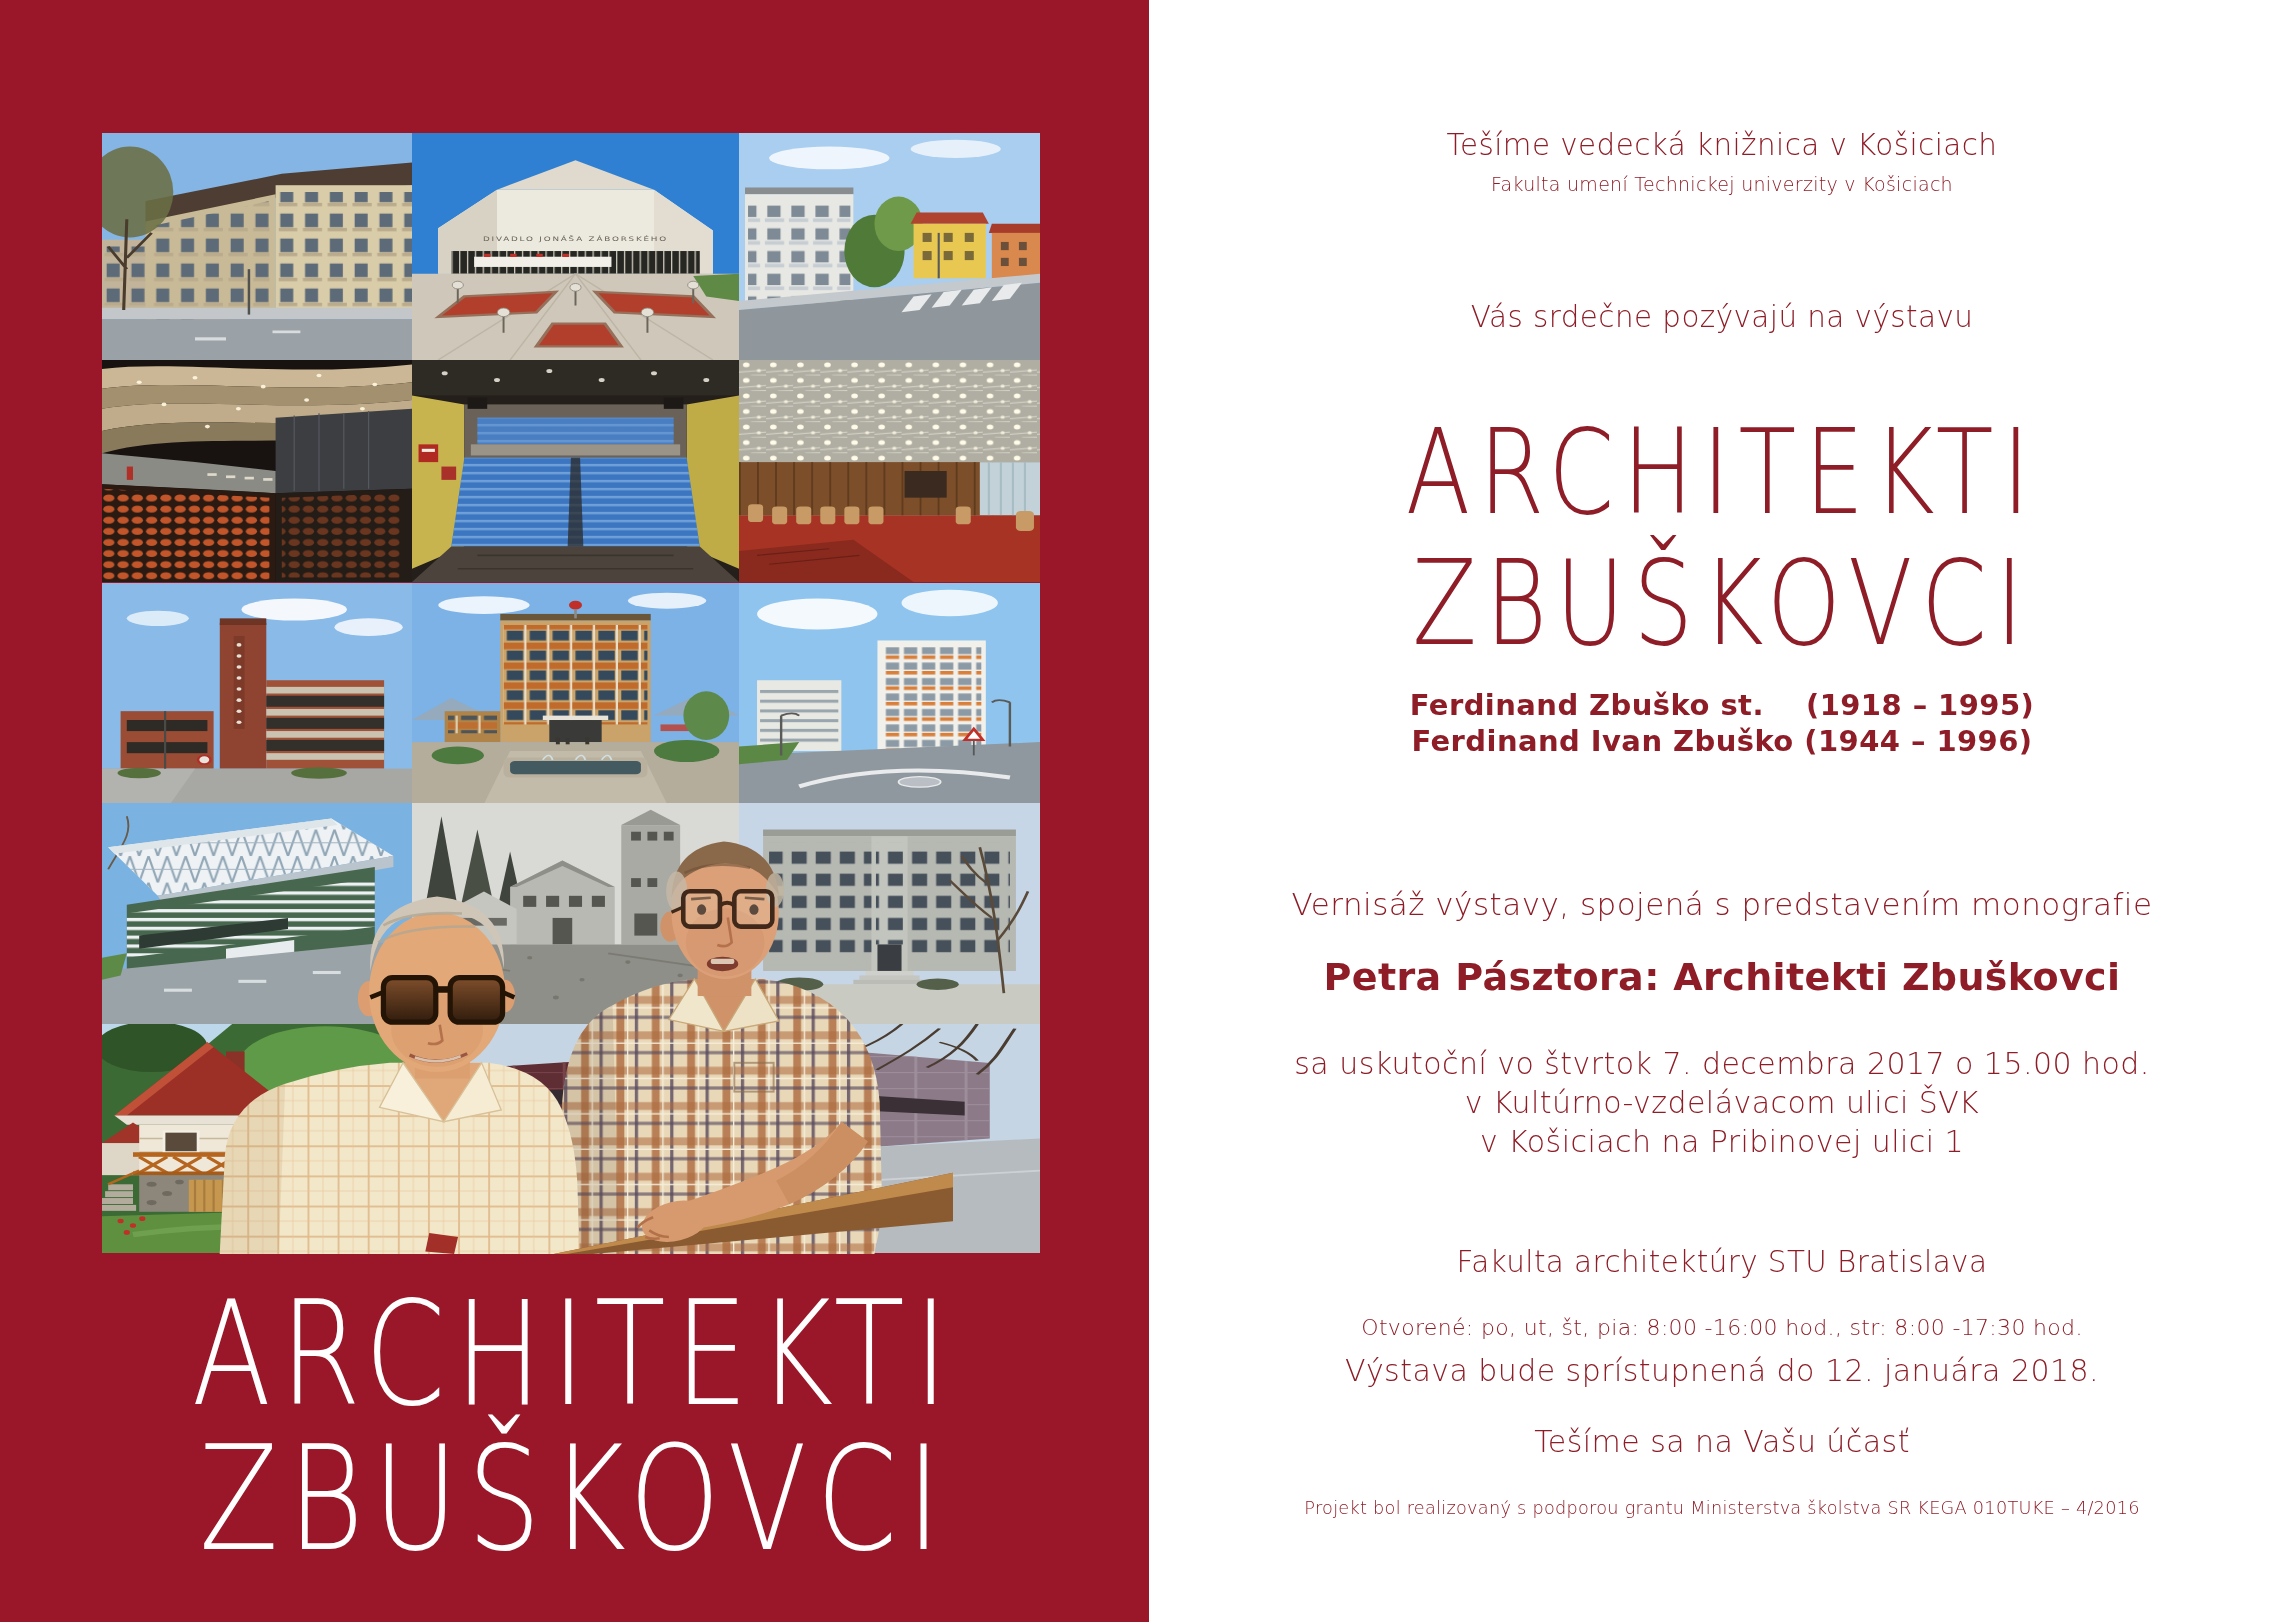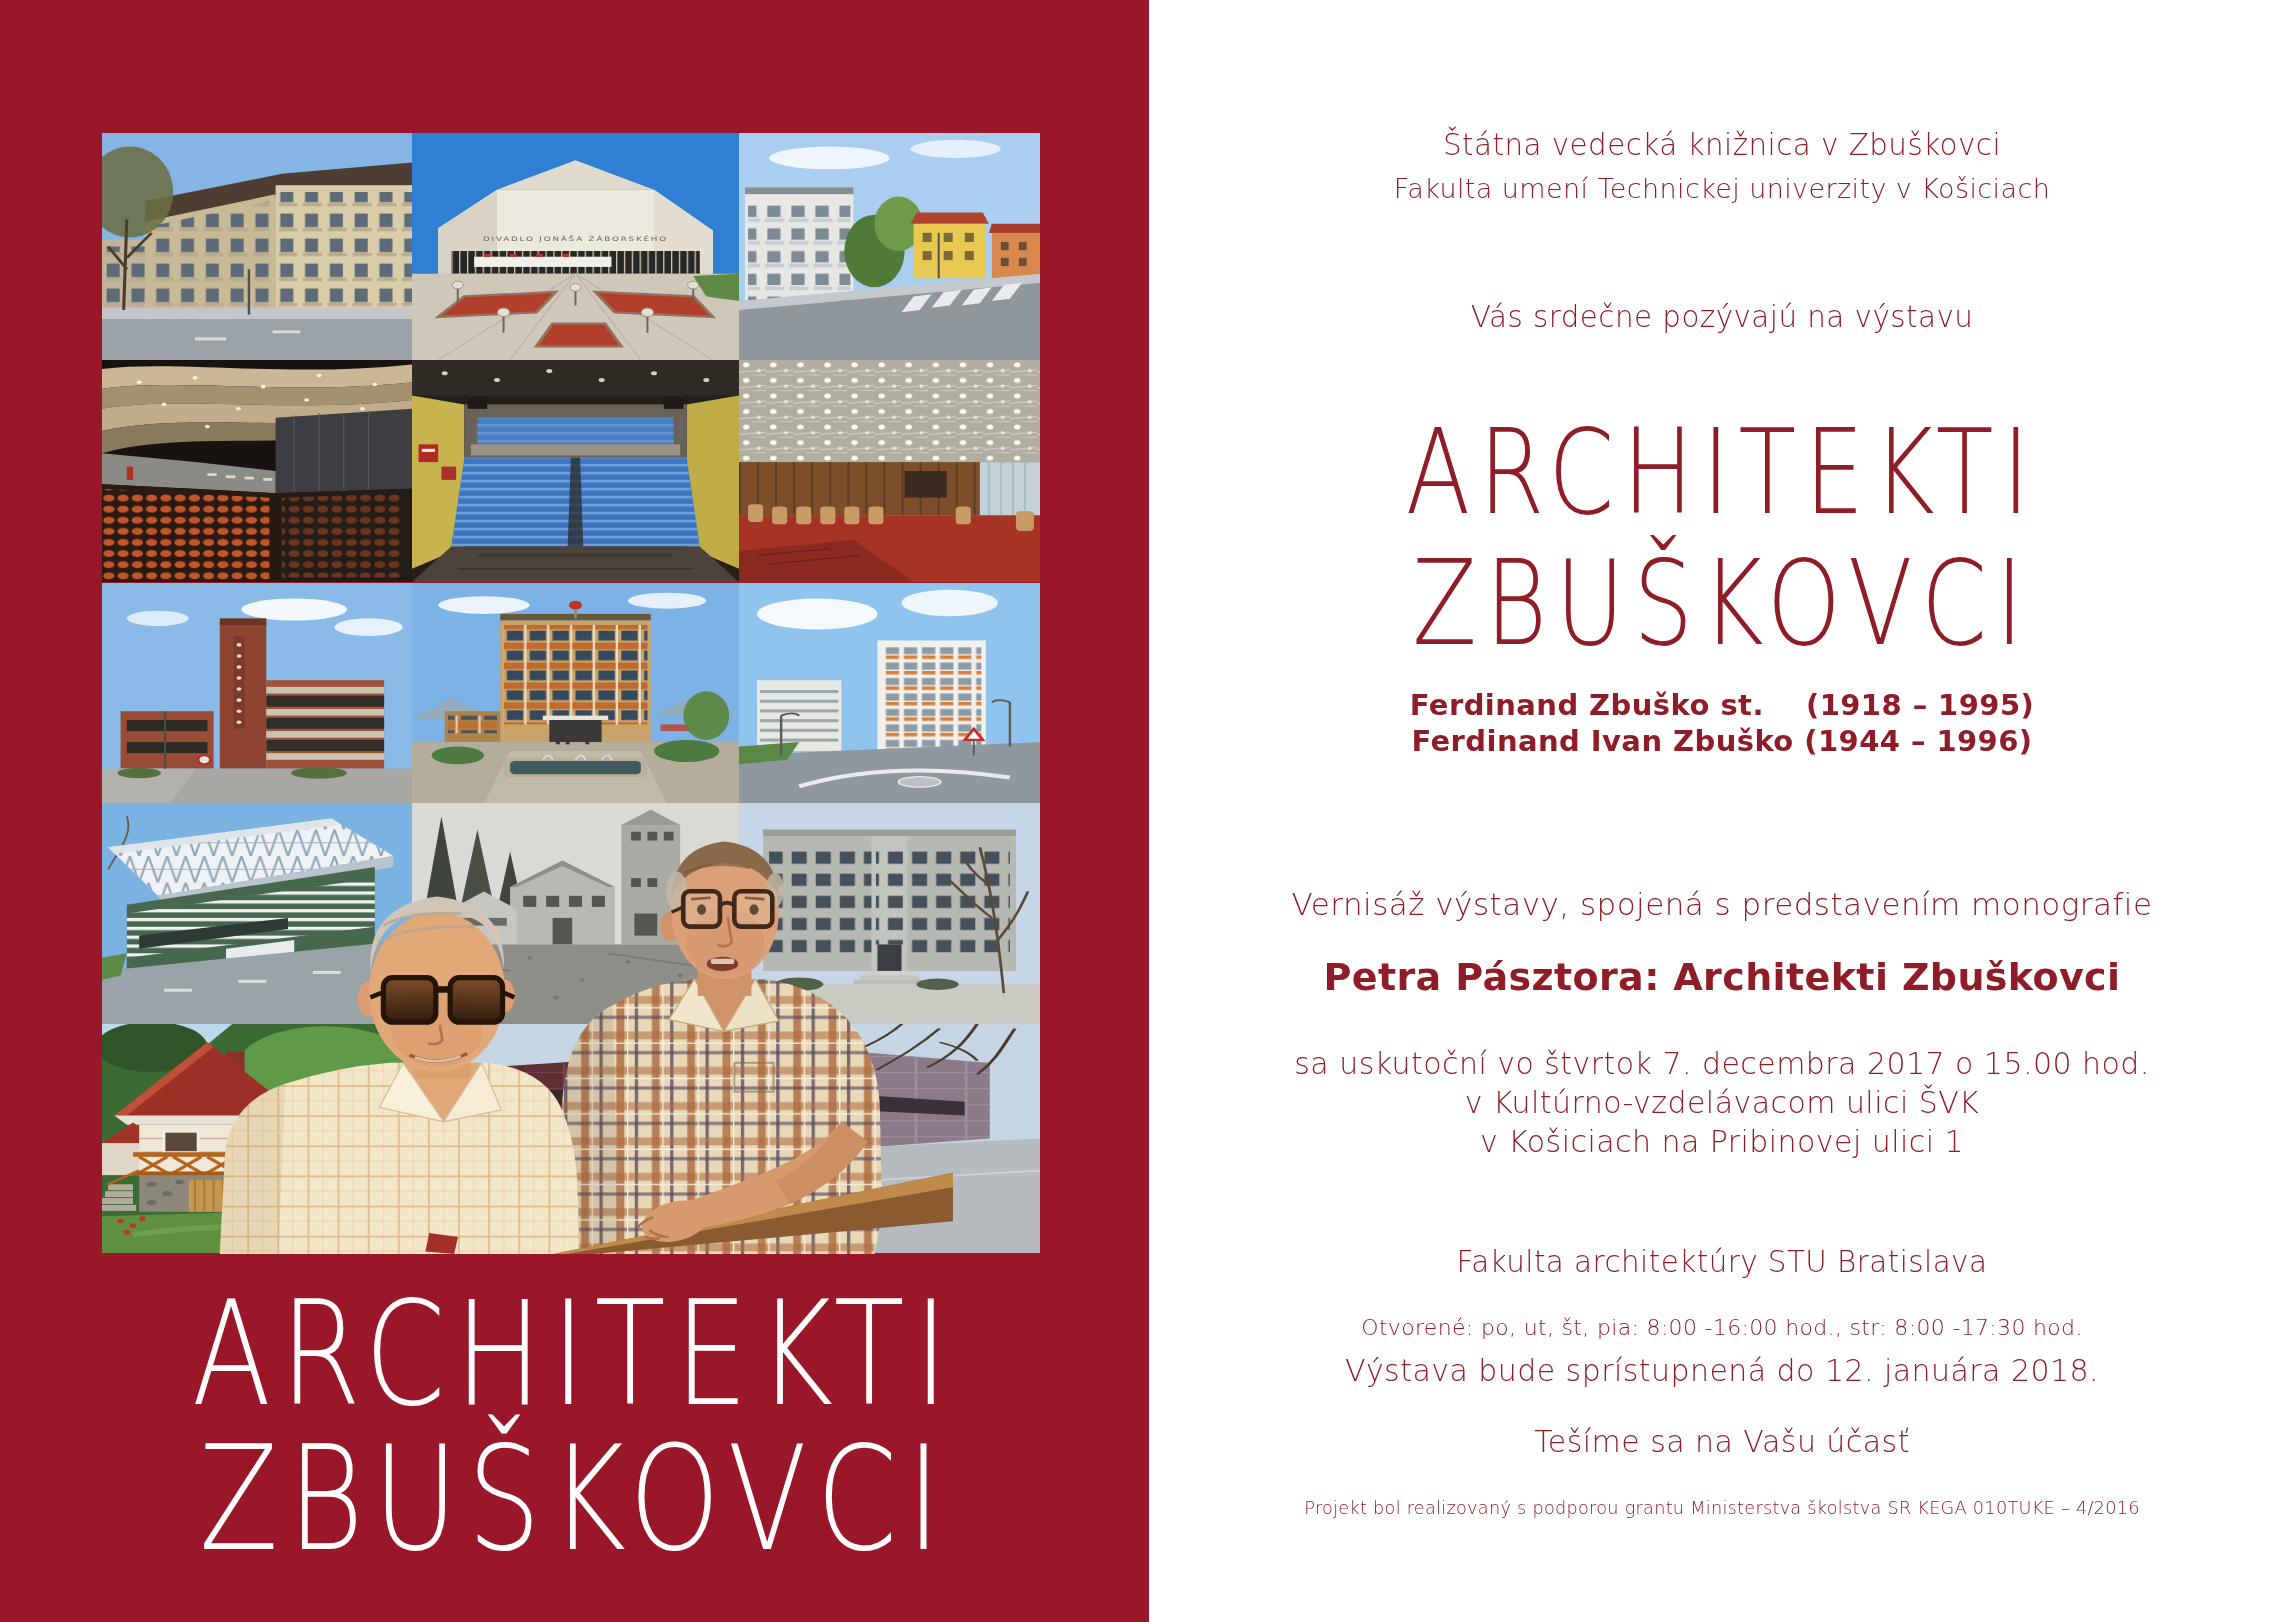--- a/index.html
+++ b/index.html
@@ -683,22 +683,22 @@
           </g>
         </svg>
       </div>
     </div>
 
     <div class="ltitle" style="top:1281px">ARCHITEKTI</div>
     <div class="ltitle" style="top:1426px">ZBUŠKOVCI</div>
   </div>
 
   <div class="right-panel">
-    <div class="rl" style="top:128px;font-size:29.4px">Štátna vedecká knižnica v Zbuškovci</div>
-    <div class="rl" style="top:173px;font-size:27px">Fakulta umení Technickej univerzity v Košiciach</div>
+    <div class="rl" style="top:128px;font-size:29.4px">Tešíme vedecká knižnica v Košiciach</div>
+    <div class="rl" style="top:173px;font-size:19px">Fakulta umení Technickej univerzity v Košiciach</div>
 
     <div class="rl" style="top:300px;font-size:29.4px">Vás srdečne pozývajú na výstavu</div>
 
     <div class="rl rtitle" style="top:413px">ARCHITEKTI</div>
     <div class="rl rtitle" style="top:544px">ZBUŠKOVCI</div>
 
     <div class="rl pre" style="top:688px;font-size:29px">Ferdinand Zbuško st.    (1918 – 1995)</div>
     <div class="rl pre" style="top:724px;font-size:29px">Ferdinand Ivan Zbuško (1944 – 1996)</div>
 
     <div class="rl" style="top:886px;font-size:31px">Vernisáž výstavy, spojená s predstavením monografie</div>

